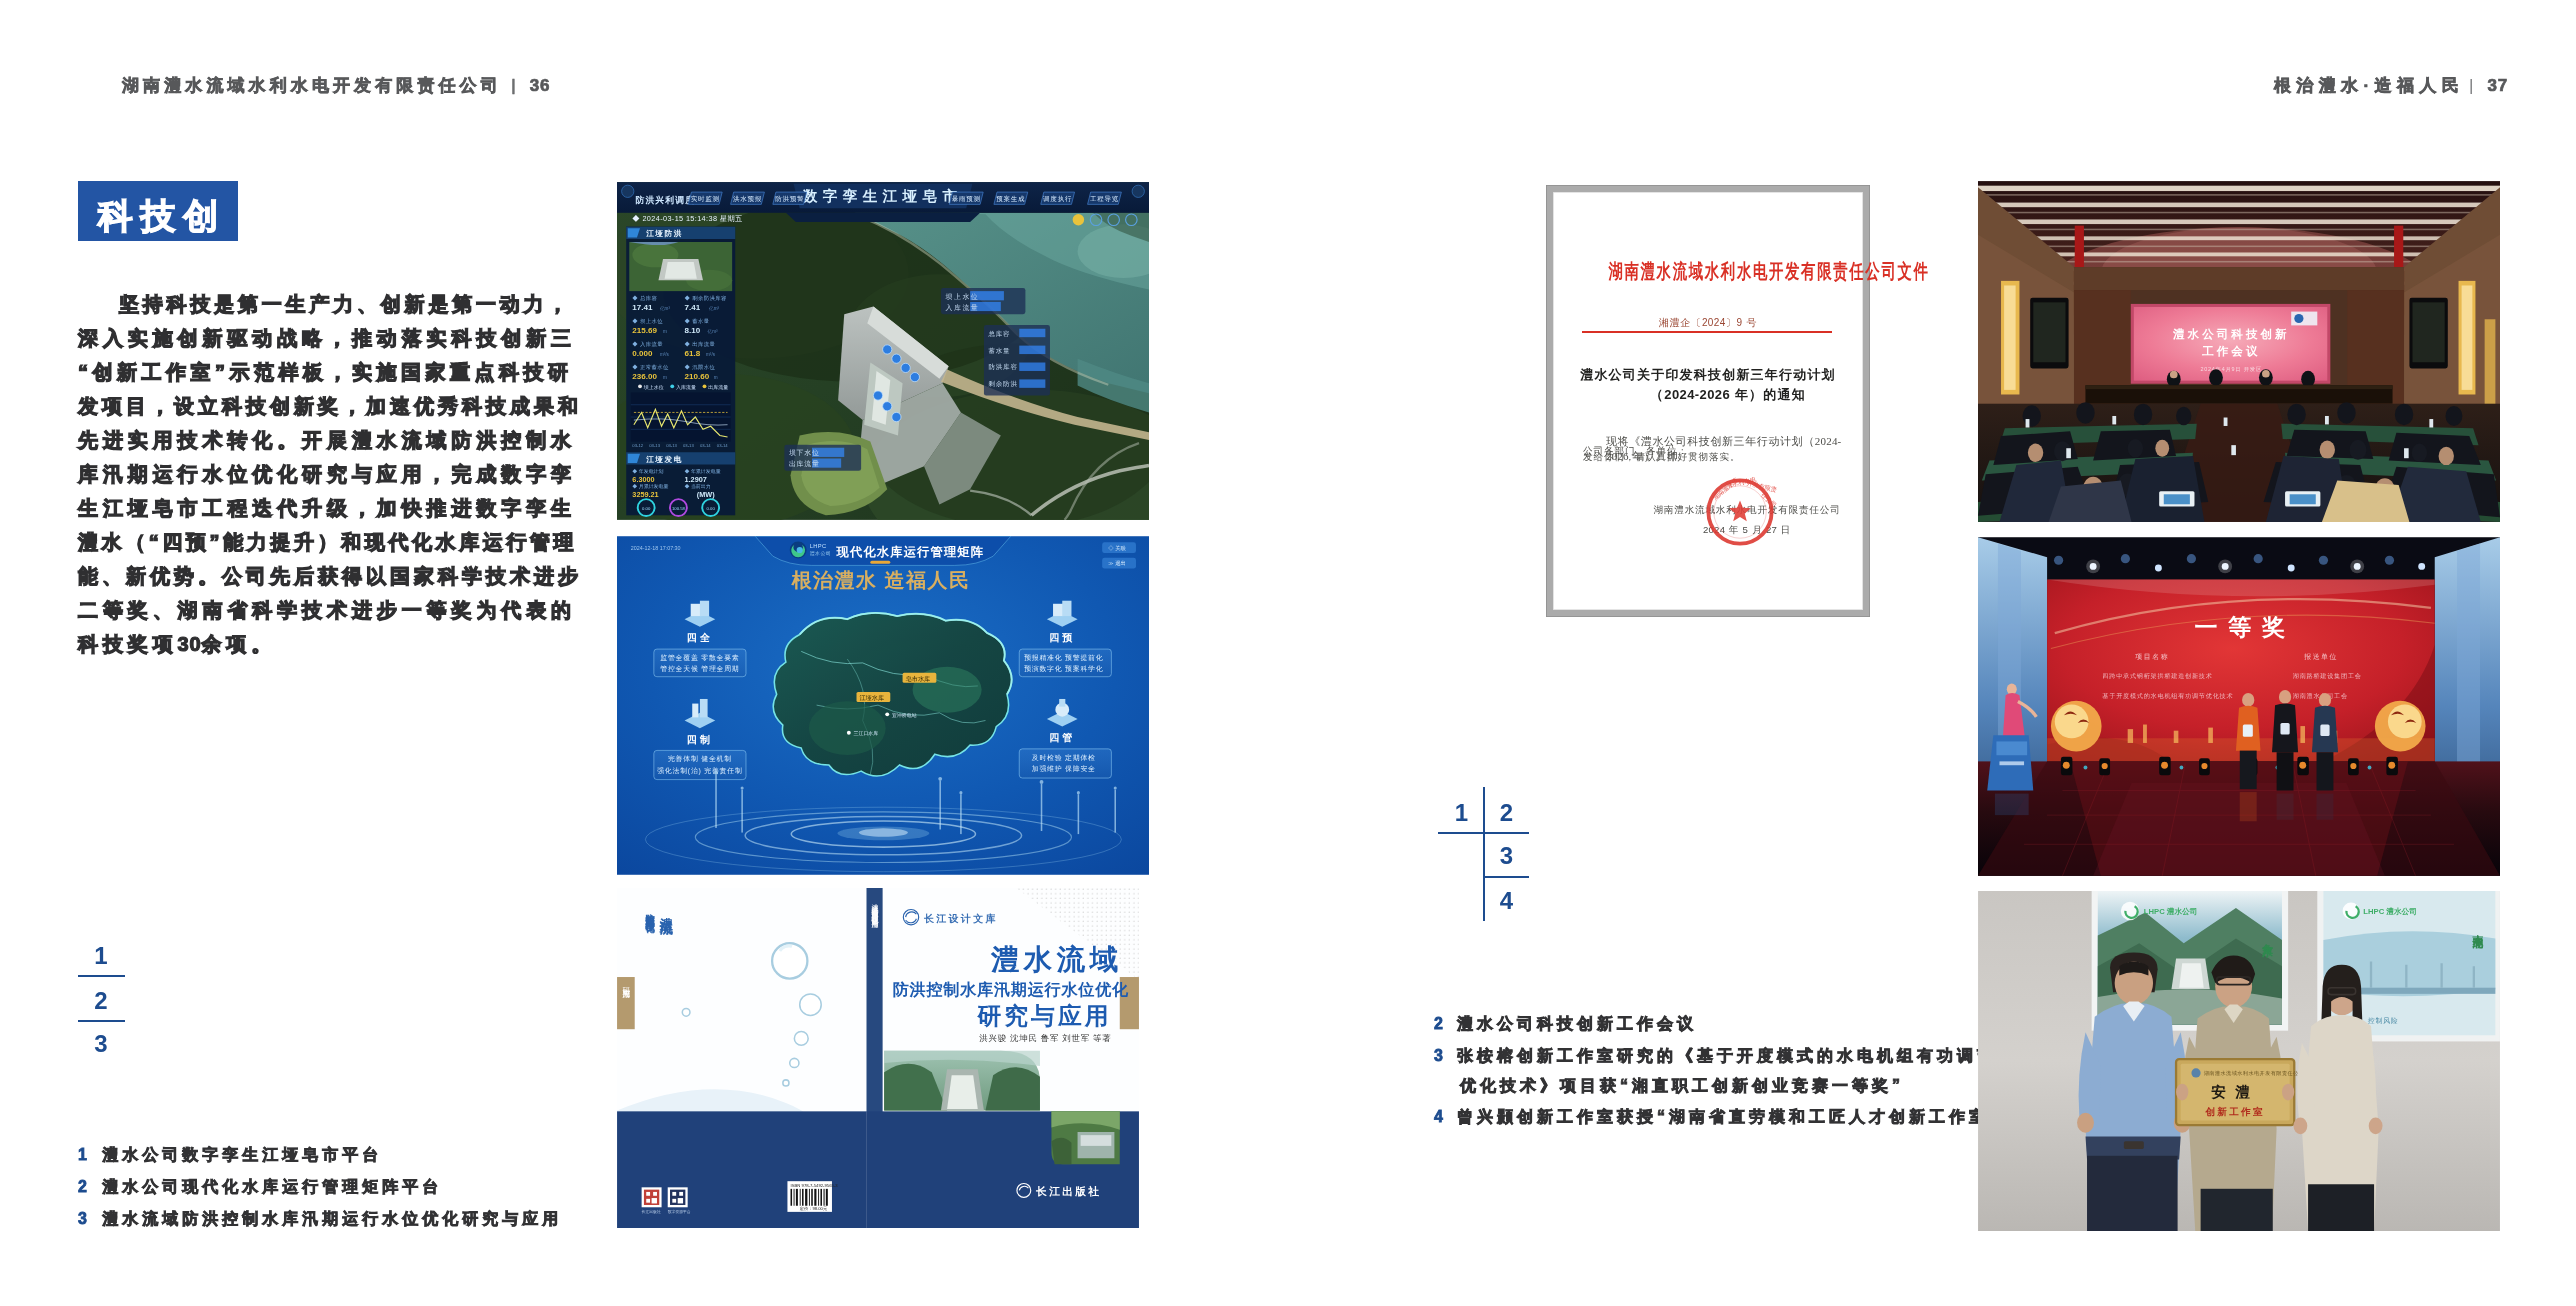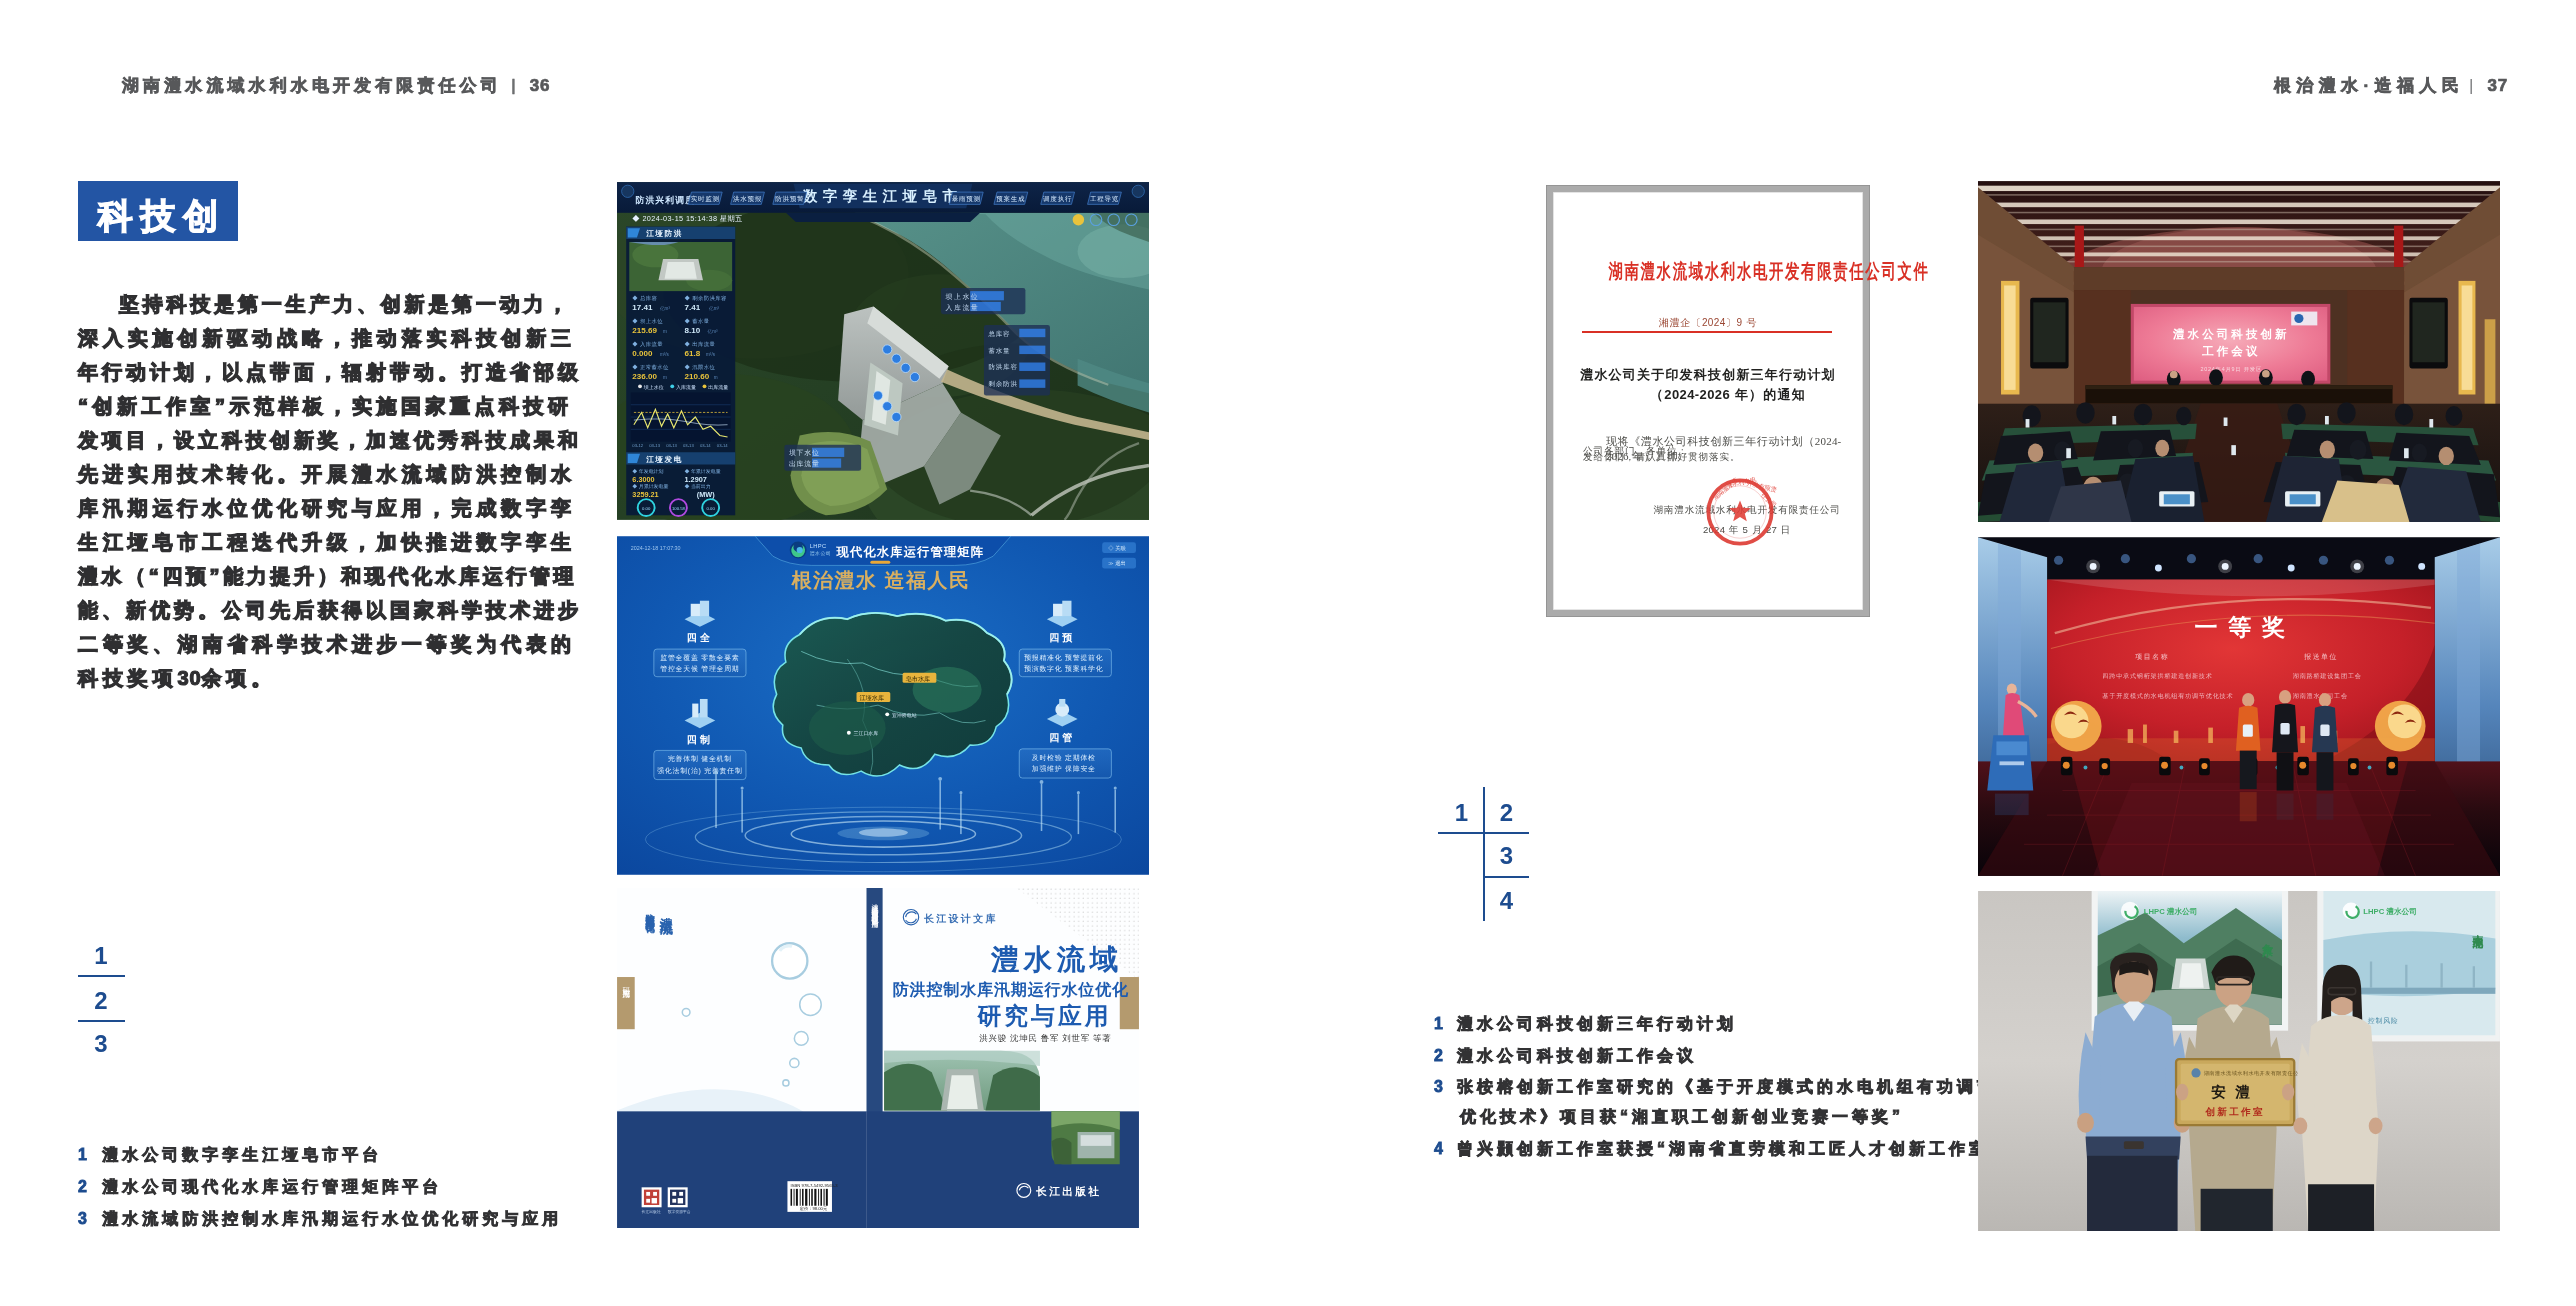--- a/index.html
+++ b/index.html
@@ -14,21 +14,20 @@
 <div class="abs" style="left:78px;top:74px;font-size:17px;font-weight:bold;color:#57585a;letter-spacing:4.1px;-webkit-text-stroke:0.7px #57585a;white-space:nowrap;margin-left:44px;">湖南澧水流域水利水电开发有限责任公司<span style="letter-spacing:0;color:#7a7b7d;font-weight:normal;">&nbsp;&nbsp;|&nbsp;&nbsp;&nbsp;</span><span style="letter-spacing:0.8px;">36</span></div>
 
 <div class="abs" style="right:68px;top:74px;font-size:17px;font-weight:bold;color:#57585a;letter-spacing:5.4px;-webkit-text-stroke:0.7px #57585a;white-space:nowrap;">根治澧水·造福人民<span style="letter-spacing:0;color:#7a7b7d;font-weight:normal;-webkit-text-stroke:0;">&nbsp;|&nbsp;&nbsp;&nbsp;</span><span style="letter-spacing:0.8px;">37</span></div>
 
 <div class="abs" style="left:78px;top:181px;width:160px;height:60px;background:#2355a4;"></div>
 <div class="abs" style="left:78px;top:193px;width:160px;text-align:center;font-size:35px;font-weight:bold;color:#ffffff;letter-spacing:7.7px;-webkit-text-stroke:1.2px #ffffff;text-indent:7.7px;">科技创新</div>
 
 <div class="abs" style="left:78px;top:287px;width:407px;font-size:20px;font-weight:bold;color:#2f2f31;line-height:34px;-webkit-text-stroke:1.2px #2f2f31;white-space:nowrap;">
 <div style="padding-left:41px;letter-spacing:3.8px;">坚持科技是第一生产力、创新是第一动力，</div>
 <div style="letter-spacing:4.9px;">深入实施创新驱动战略，推动落实科技创新三</div>
-<div style="letter-spacing:4px;">年行动计划，以点带面，辐射带动。打造省部级</div>
 <div style="letter-spacing:4.5px;">“创新工作室”示范样板，实施国家重点科技研</div>
 <div style="letter-spacing:4px;">发项目，设立科技创新奖，加速优秀科技成果和</div>
 <div style="letter-spacing:4.9px;">先进实用技术转化。开展澧水流域防洪控制水</div>
 <div style="letter-spacing:4.9px;">库汛期运行水位优化研究与应用，完成数字孪</div>
 <div style="letter-spacing:4.9px;">生江垭皂市工程迭代升级，加快推进数字孪生</div>
 <div style="letter-spacing:3.6px;">澧水（“四预”能力提升）和现代化水库运行管理</div>
 <div style="letter-spacing:4px;">能、新优势。公司先后获得以国家科学技术进步</div>
 <div style="letter-spacing:4.9px;">二等奖、湖南省科学技术进步一等奖为代表的</div>
 <div style="letter-spacing:4.9px;">科技奖项<span style="letter-spacing:0.8px;">30</span>余项。</div>
 </div>
@@ -51,21 +50,20 @@
 
 <div class="abs" style="left:1483px;top:787px;width:1.5px;height:134px;background:#1d4c8f;"></div>
 <div class="abs" style="left:1438px;top:832px;width:91px;height:1.5px;background:#1d4c8f;"></div>
 <div class="abs" style="left:1484px;top:876px;width:45px;height:1.5px;background:#1d4c8f;"></div>
 <div class="abs" style="left:1439px;top:799px;width:45px;text-align:center;font-size:24px;font-weight:bold;color:#1d4c8f;">1</div>
 <div class="abs" style="left:1484px;top:799px;width:45px;text-align:center;font-size:24px;font-weight:bold;color:#1d4c8f;">2</div>
 <div class="abs" style="left:1484px;top:842px;width:45px;text-align:center;font-size:24px;font-weight:bold;color:#1d4c8f;">3</div>
 <div class="abs" style="left:1484px;top:887px;width:45px;text-align:center;font-size:24px;font-weight:bold;color:#1d4c8f;">4</div>
 
 <div class="abs" style="left:1434px;top:1014px;font-size:16px;font-weight:bold;white-space:nowrap;-webkit-text-stroke:0.8px;">
-<div style="height:31.5px;"><span style="color:#1d4c8f;">1</span><span style="display:inline-block;width:14px;"></span><span style="color:#323234;letter-spacing:4px;">澧水公司科技创新三年行动计划</span></div>
 <div style="height:31.5px;"><span style="color:#1d4c8f;">2</span><span style="display:inline-block;width:14px;"></span><span style="color:#323234;letter-spacing:4px;">澧水公司科技创新工作会议</span></div>
 <div style="height:30px;"><span style="color:#1d4c8f;">3</span><span style="display:inline-block;width:14px;"></span><span style="color:#323234;letter-spacing:4px;">张桉榕创新工作室研究的《基于开度模式的水电机组有功调节</span></div>
 <div style="height:31.5px;padding-left:26px;"><span style="color:#323234;letter-spacing:4px;">优化技术》项目获“湘直职工创新创业竞赛一等奖”</span></div>
 <div style="height:31.5px;"><span style="color:#1d4c8f;">4</span><span style="display:inline-block;width:14px;"></span><span style="color:#323234;letter-spacing:4px;">曾兴颢创新工作室获授“湖南省直劳模和工匠人才创新工作室”</span></div>
 </div>
 
 <div class="abs" style="left:617px;top:182px;width:532px;height:338px;">
 <svg width="532" height="338" viewBox="0 0 693 440" xmlns="http://www.w3.org/2000/svg">
 <defs>
 <linearGradient id="g1hdr" x1="0" y1="0" x2="0" y2="1">

